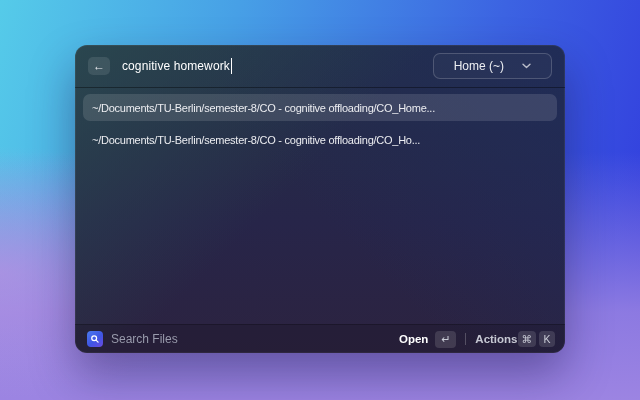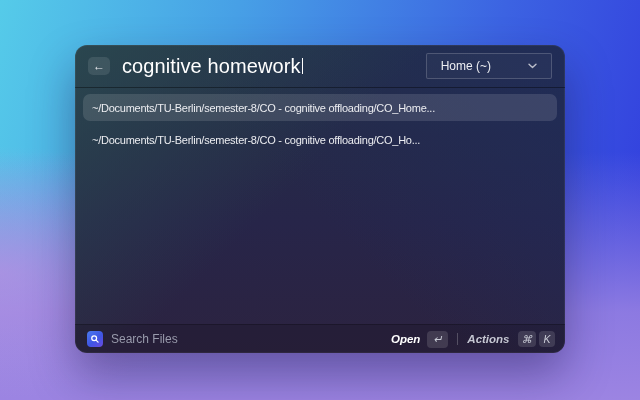--- a/index.html
+++ b/index.html
@@ -32,31 +32,31 @@
   }
   .back-btn {
     width: 22px; height: 18px; border-radius: 5px;
     background: rgba(255,255,255,0.10);
     display: flex; align-items: center; justify-content: center;
     color: #e8eaee; font-size: 12px; line-height: 1; cursor: pointer;
     flex-shrink: 0;
   }
   .query-wrap { display: flex; align-items: center; margin-left: 12px; min-width: 0; }
   .query-text {
-    color: #ffffff; font-size: 20px; font-weight: 500; letter-spacing: 0.1px;
+    color: #ffffff; font-size: 12px; font-weight: 500; letter-spacing: 0.1px;
     white-space: nowrap;
   }
   .caret {
     display: inline-block; width: 1.5px; height: 16px; background: #ffffff;
     margin-left: 1px;
   }
   .scope {
-    margin-left: auto; height: 26px; padding: 0 14px;
-    border: 1px solid rgba(255,255,255,0.18); border-radius: 2px;
-    display: flex; align-items: center; gap: 37px;
+    margin-left: auto; height: 26px; padding: 0 20px;
+    border: 1px solid rgba(255,255,255,0.18); border-radius: 7px;
+    display: flex; align-items: center; gap: 18px;
     background: rgba(255,255,255,0.03); cursor: pointer; flex-shrink: 0;
   }
   .scope-label { color: #eceef2; font-size: 12px; font-weight: 500; white-space: nowrap; }
   .scope svg { display: block; }
 
   
   .results { padding: 6px 8px 0 8px; }
   .row {
     height: 27px; border-radius: 7px; padding: 0 9px; margin-bottom: 5px;
     display: flex; align-items: center; cursor: pointer;
@@ -79,35 +79,35 @@
     background: rgba(14,12,22,0.20);
     box-shadow: 0 -1px 0 rgba(0,0,0,0.35);
     border-radius: 0 0 12px 12px;
   }
   .cmd-icon {
     width: 16px; height: 16px; border-radius: 4px; flex-shrink: 0;
     background: linear-gradient(140deg, #4b7bf0 0%, #3f55e4 55%, #6a4ae0 100%);
     display: flex; align-items: center; justify-content: center;
   }
   .cmd-name { margin-left: 8px; color: #989aab; font-size: 12px; }
-  .footer-right { margin-left: auto; display: flex; align-items: center; font-style: italic; }
+  .footer-right { margin-left: auto; display: flex; align-items: center; }
   .open-label { color: #ffffff; font-size: 11.5px; font-weight: 700; }
   .keycap {
     height: 17px; min-width: 21px; padding: 0 4px; border-radius: 4px;
     background: rgba(255,255,255,0.13);
     display: flex; align-items: center; justify-content: center;
     color: #c9cbd6; font-size: 11px; line-height: 1; cursor: pointer;
   }
   .keycap.small { min-width: 16px; height: 16px; font-size: 10.5px; }
   .kc-enter { margin-left: 7px; }
   .v-divider {
     width: 1px; height: 12px; background: rgba(255,255,255,0.22);
     margin: 0 9px;
   }
-  .actions-label { color: #c6c8d3; font-size: 11.5px; font-weight: 600; margin-right: 8px; }
+  .actions-label { color: #c6c8d3; font-size: 11.5px; font-weight: 600; }
   .kc-k { margin-left: 3px; }
 </style>
 </head>
 <body>
 
 <div class="panel">
 
   <div class="searchbar">
     <div class="back-btn">
       <span>←</span>

